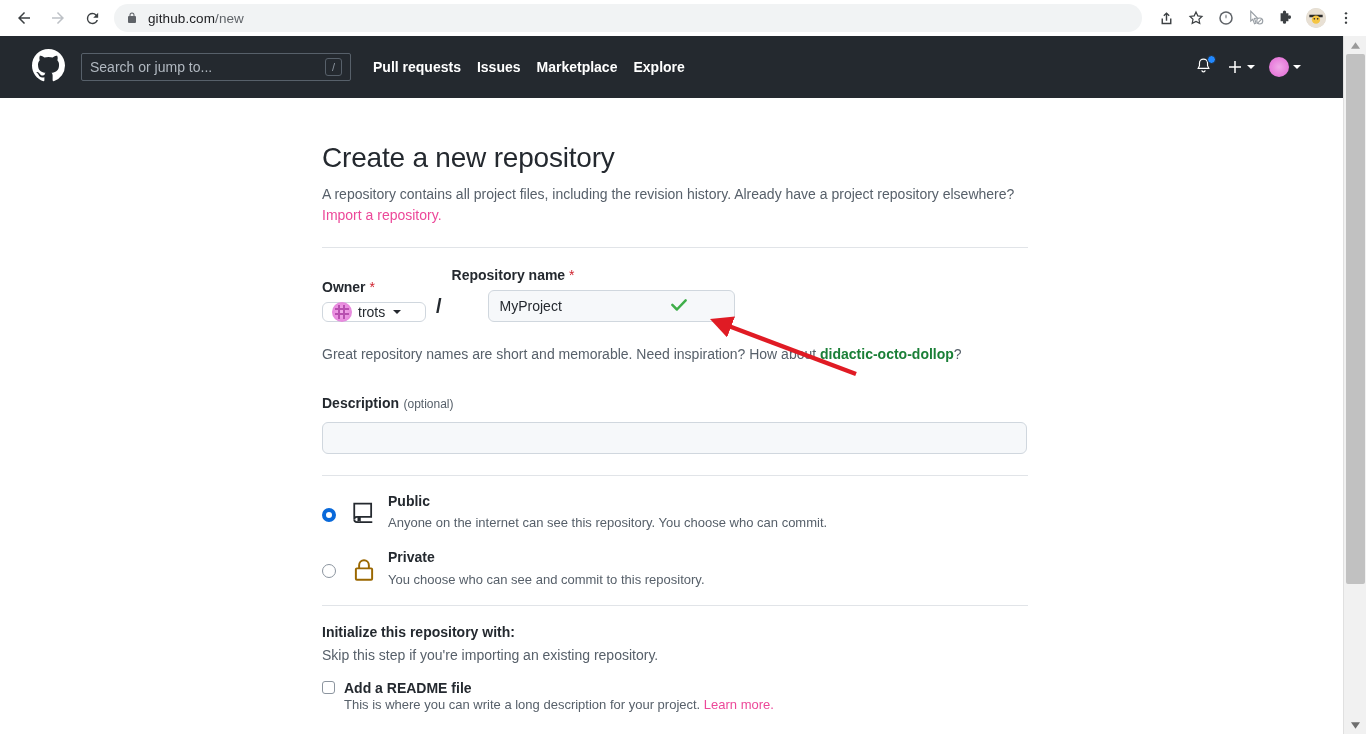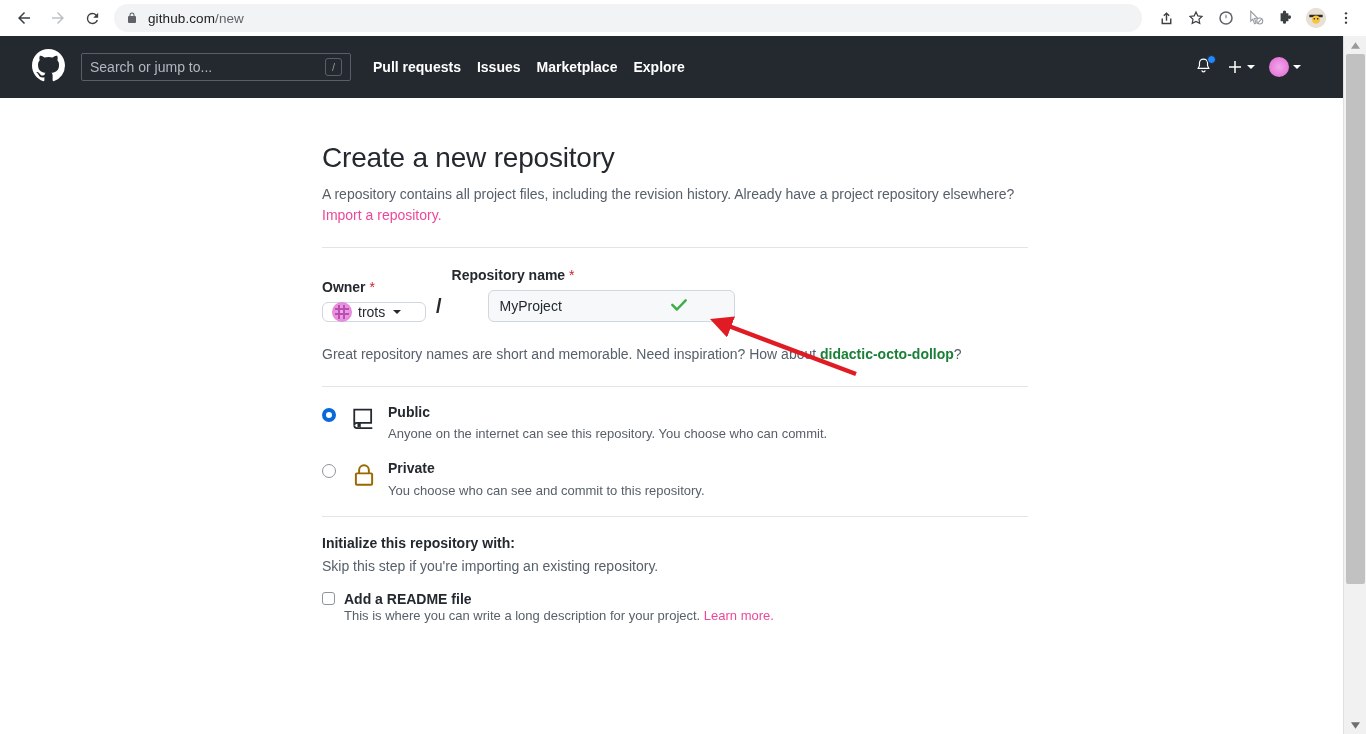--- a/index.html
+++ b/index.html
@@ -206,21 +206,21 @@
     border: 1px solid #d0d7de; border-radius: 6px;
     background: #f6f8fa;
   }
   hr.divider2 {
     border: none; border-top: 1px solid #e1e4e8;
     margin: 21px 0 0 0;
   }
 
   
   .vis-block { margin-top: 16px; }
-  .vis-row { display: flex; align-items: flex-start; margin-bottom: 16px; }
+  .vis-row { display: flex; align-items: center; margin-bottom: 16px; }
   .radio {
     width: 14px; height: 14px; border-radius: 50%;
     border: 1px solid #8c959f; background: #fff;
     margin-top: 5px; margin-right: 14px; flex: none;
     position: relative;
   }
   .radio.checked { border: 4px solid #0969da; background: #fff; }
   .vis-icon { width: 28px; margin-right: 10px; flex: none; display: flex; justify-content: center; padding-top: 2px; }
   .vis-text {}
   .vis-title { font-size: 14px; font-weight: bold; color: #24292f; line-height: 1.3; }
@@ -435,20 +435,25 @@
             </svg>
           </span>
         </div>
       </div>
     </div>
 
     <div class="hint">
       <span>Great repository names are short and memorable. Need inspiration? How about </span><span class="suggest">didactic-octo-dollop</span><span>?</span>
     </div>
 
+    <div class="desc-block">
+      <span class="desc-label">Description</span>
+      <span class="desc-opt">(optional)</span>
+      <div class="desc-input"></div>
+    </div>
 
     <hr class="divider2">
 
     <div class="vis-block">
       <div class="vis-row">
         <span class="radio checked"></span>
         <span class="vis-icon">
           <svg width="26" height="28" viewBox="0 0 16 16">
             <path fill="none" stroke="#24292f" stroke-width="1.1" d="M2 2.2h10.4v8.2H3.6A1.6 1.6 0 0 0 2 12z"></path>
             <path fill="none" stroke="#24292f" stroke-width="1.1" d="M2 12a1.6 1.6 0 0 0 1.6 1.6h9.5"></path>

